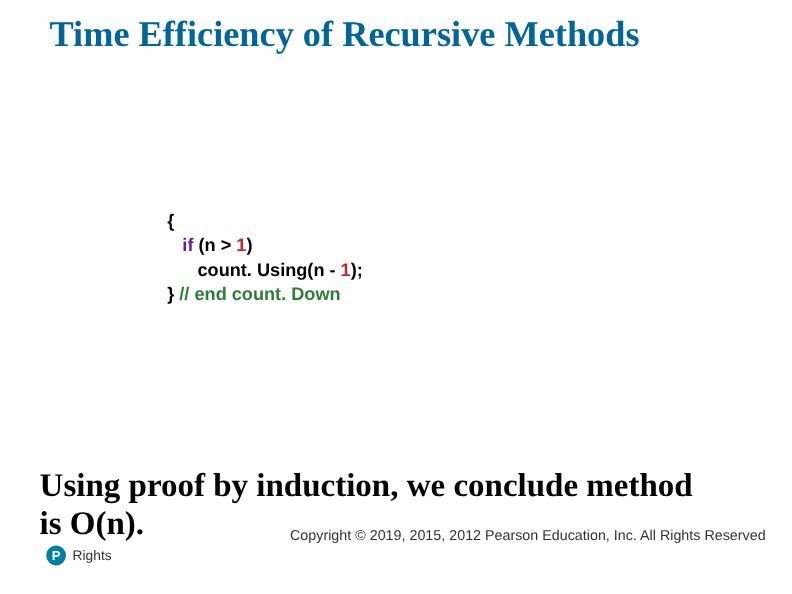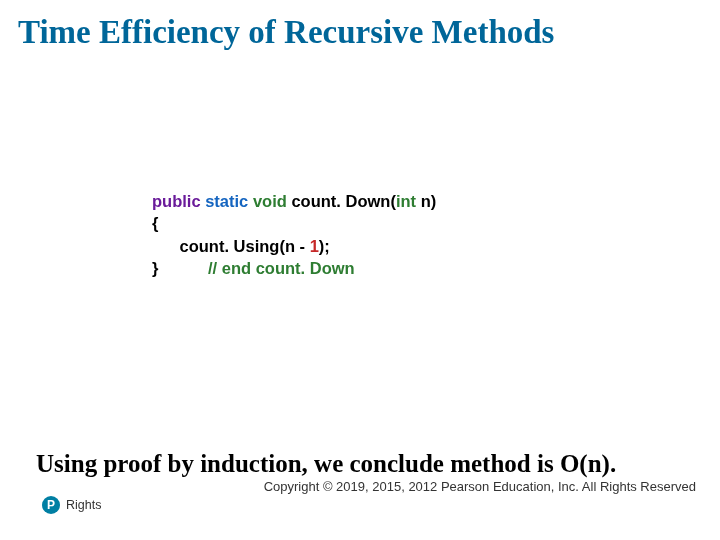--- a/index.html
+++ b/index.html
@@ -1,46 +1,46 @@
 <!DOCTYPE html>
 <html><head>
 <meta charset="utf-8">
 <style>
   * { margin: 0; padding: 0; box-sizing: border-box; }
   html, body { width: 720px; height: 540px; background: #fff; font-family: Arial, Helvetica, sans-serif; overflow: hidden; }
-  .slide { width: 637px; height: 540px; position: relative; }
+  .slide { width: 637px; height: 540px; position: relative; padding-left: 27px; }
   .title { font-family: "Times New Roman", Times, serif; font-weight: bold; color: #006699; font-size: 33px; padding: 14px 16px 0 18px; line-height: 1.1; }
   .code-block { position: absolute; left: 152px; top: 190px; font-family: Arial, Helvetica, sans-serif; font-size: 16.5px; line-height: 1.35; }
   .code-block .line { white-space: pre; }
   .kw-public { color: #6a1b9a; font-weight: bold; }
   .kw-static { color: #1565c0; font-weight: bold; }
   .kw-void { color: #2e7d32; font-weight: bold; }
   .plain { color: #000; font-weight: bold; }
   .kw-int { color: #2e7d32; font-weight: bold; }
   .kw-if { color: #6a1b9a; font-weight: bold; }
   .num { color: #c62828; font-weight: bold; }
-  .comment { color: #2e7d32; font-weight: bold; margin-left: 45px; }
-  .conclusion { position: absolute; left: 36px; top: 450px; font-family: "Times New Roman", Times, serif; font-weight: bold; color: #000; font-size: 25px; }
+  .comment { color: #2e7d32; font-weight: bold; }
+  .conclusion { position: absolute; left: 36px; top: 425px; font-family: "Times New Roman", Times, serif; font-weight: bold; color: #000; font-size: 30px; }
   .footer { position: absolute; bottom: 12px; left: 0; width: 720px; }
   .logo-wrap { position: absolute; left: 42px; bottom: 14px; display: flex; align-items: center; gap: 6px; }
   .logo-badge { width: 18px; height: 18px; border-radius: 50%; background: #007fa3; display: flex; align-items: center; justify-content: center; }
   .logo-badge span { color: #fff; font-weight: bold; font-size: 12px; font-family: Arial, sans-serif; }
   .logo-text { font-family: Arial, sans-serif; font-size: 12.5px; color: #333; }
   .copyright { position: absolute; right: 24px; bottom: 34px; font-family: Arial, sans-serif; font-size: 13px; color: #333; }
 </style>
 </head>
 <body>
 
 <div class="slide">
 
   <h1 class="title">Time Efficiency of Recursive Methods</h1>
 
   <div class="code-block">
-    <div class="line"><span class="kw-public">public</span><span> </span><span class="kw-static">static</span><span> </span><span class="kw-void">void</span><span class="plain"> count. Down(</span><span class="kw-int">int</span><span class="plain"> n)</span></div>
     <div class="line plain">{</div>
+    <div class="line"><span class="plain">   </span><span class="kw-if">if</span><span class="plain"> (n &gt; </span><span class="num">1</span><span class="plain">)</span></div>
     <div class="line"><span class="plain">      count. Using(n - </span><span class="num">1</span><span class="plain">);</span></div>
     <div class="line"><span class="plain">} </span><span class="comment">// end count. Down</span></div>
   </div>
 
   <div class="conclusion">Using proof by induction, we conclude method is O(n).</div>
 
   <div class="footer">
     <div class="logo-wrap">
       <div class="logo-badge">
           <span>P</span>

